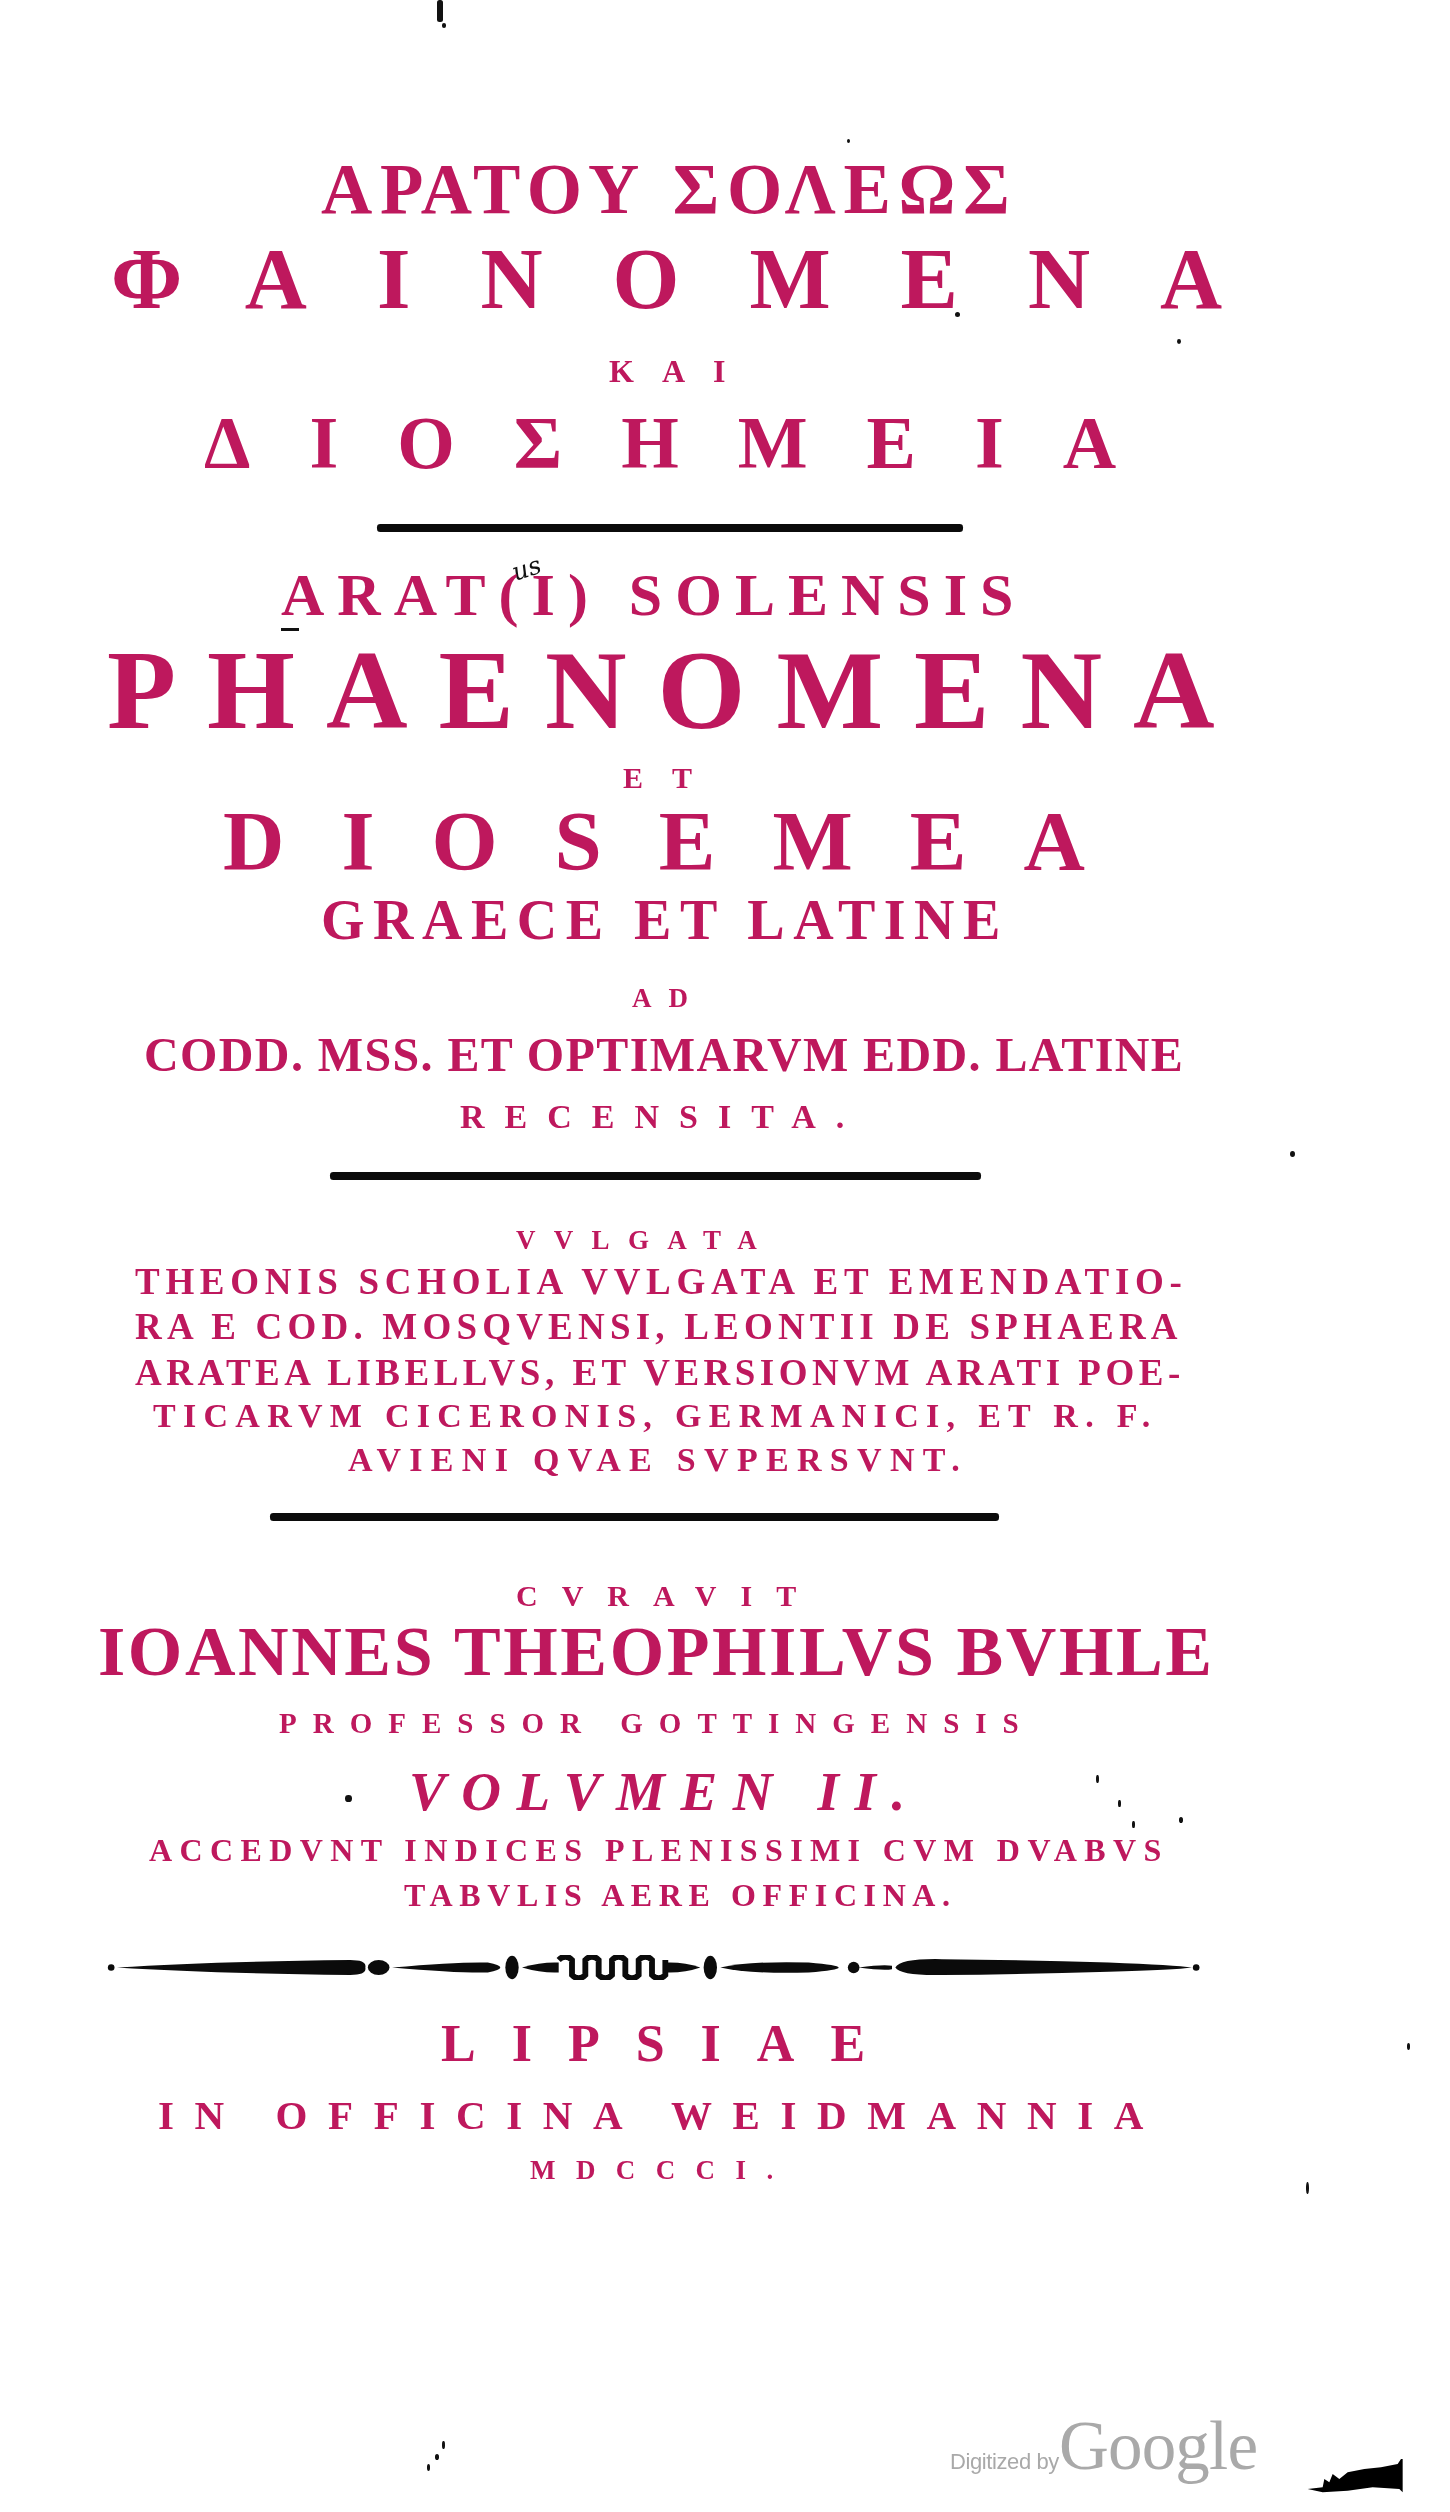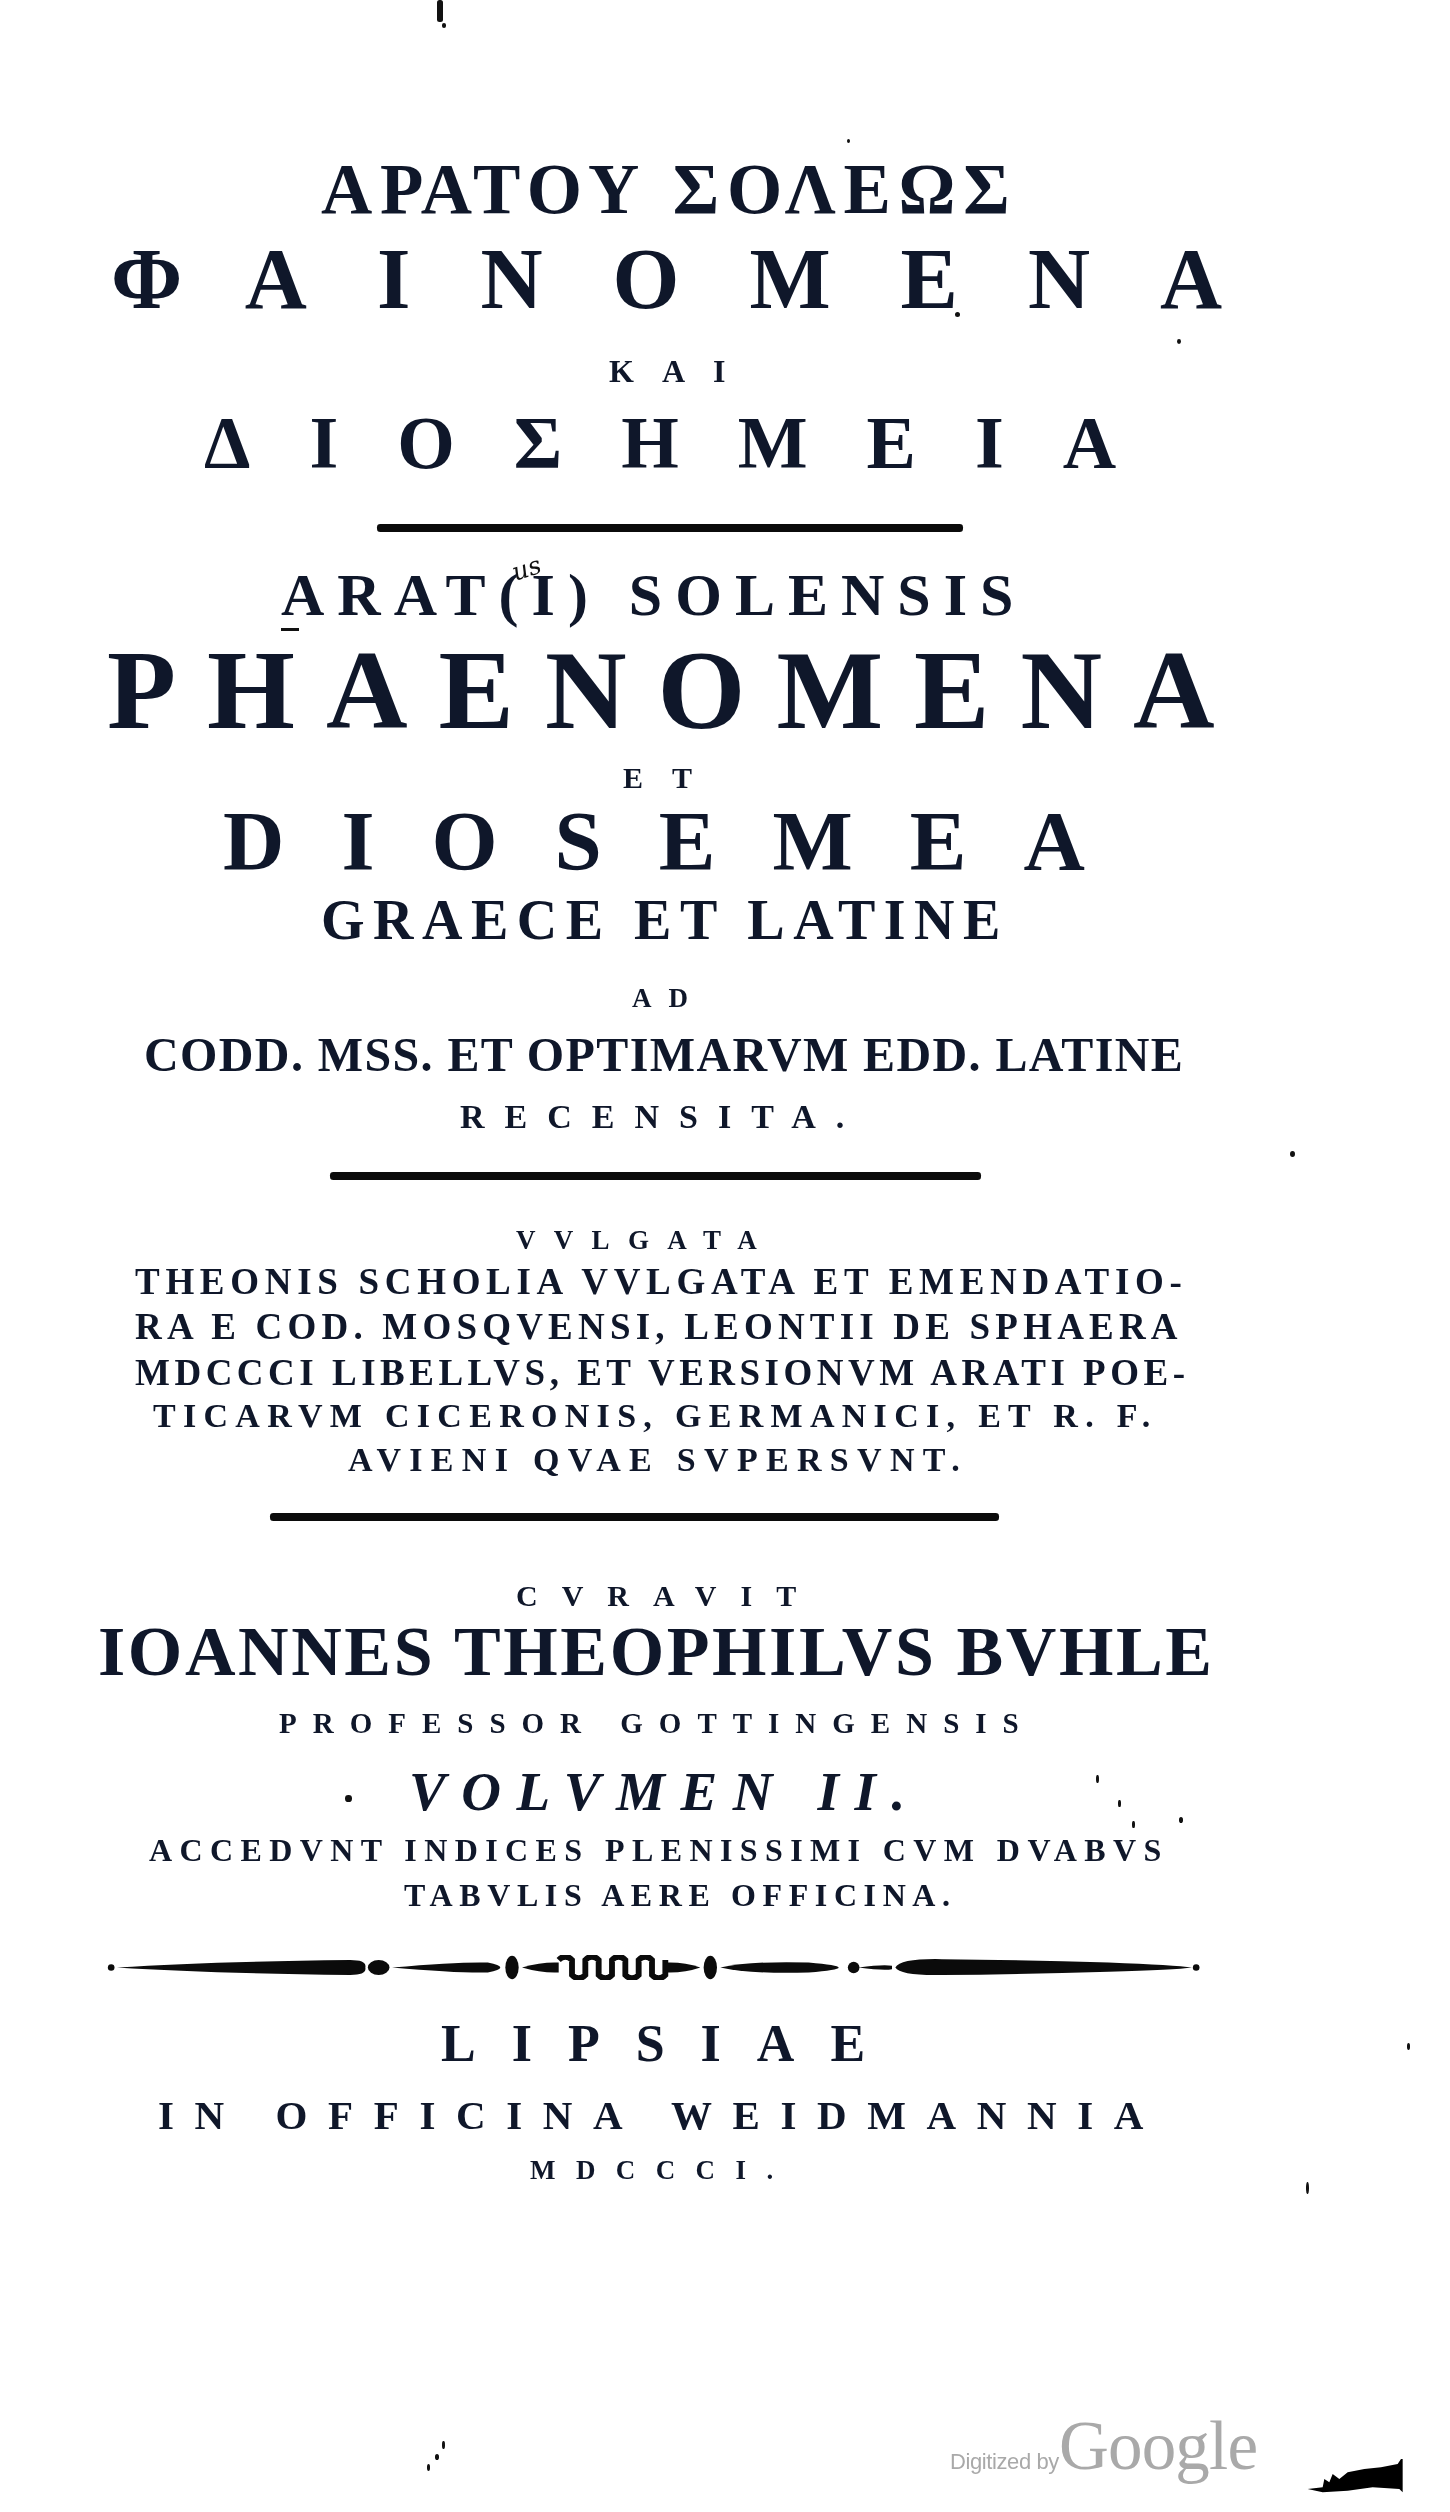--- a/index.html
+++ b/index.html
@@ -1,21 +1,21 @@
 <!DOCTYPE html>
 <html style="font-size:13.4px"><head>
 <meta charset="utf-8">
 <style>
   html, body { margin: 0; padding: 0; background: #ffffff; }
   body { width: 1450px; height: 2512px; position: relative; overflow: hidden; }
   .page { position: absolute; left: 0; top: 0; width: 1450px; height: 2512px; background: #ffffff; }
   .line {
     position: absolute;
     white-space: nowrap;
-    color: #0f172a;
+    color: #be185d;
     font-family: "Liberation Serif", "DejaVu Serif", serif;
     font-weight: bold;
     line-height: 1;
     transform-origin: left top;
   }
   .italic { font-style: italic; }
   .rule { position: absolute; background: #0b0b0b; border-radius: 3.3px; }
   .speck { position: absolute; background: #111; border-radius: 50%; }
   .watermark {
     position: absolute; white-space: nowrap; color: #a9a9a9;
@@ -63,21 +63,21 @@
   <div class="line" style="font-size: 56px; left: 321px; top: 892px; letter-spacing: 8.5px; transform: scaleX(1.00001);">GRAECE ET LATINE</div>
   <div class="line" style="font-size: 27px; left: 632px; top: 985px; letter-spacing: 17px; transform: scaleX(1);">AD</div>
   <div class="line" style="font-size: 48px; left: 144px; top: 1031px; letter-spacing: 1.4px; transform: scaleX(1);">CODD. MSS. ET OPTIMARVM EDD. LATINE</div>
   <div class="line" style="font-size: 34px; left: 460px; top: 1100px; letter-spacing: 20px; transform: scaleX(1.00001);">RECENSITA.</div>
 
   <div class="rule" style="left:330px;top:1172px;width:651px;height:7.5px;"></div>
 
   <div class="line" style="font-size: 27px; left: 516px; top: 1227px; letter-spacing: 18.3px; transform: scaleX(1);">VVLGATA</div>
   <div class="line" style="font-size: 37px; left: 135px; top: 1263px; letter-spacing: 5.7px; transform: scaleX(1.00001);">THEONIS SCHOLIA VVLGATA ET EMENDATIO-</div>
   <div class="line" style="font-size: 37px; left: 135px; top: 1308px; letter-spacing: 5.2px; transform: scaleX(0.999997);">RA E COD. MOSQVENSI, LEONTII DE SPHAERA</div>
-  <div class="line" style="font-size: 37px; left: 135px; top: 1354px; letter-spacing: 4.5px; transform: scaleX(1.00001);">MDCCCI LIBELLVS, ET VERSIONVM ARATI POE-</div>
+  <div class="line" style="font-size: 37px; left: 135px; top: 1354px; letter-spacing: 4.5px; transform: scaleX(1.00001);">ARATEA LIBELLVS, ET VERSIONVM ARATI POE-</div>
   <div class="line" style="font-size: 34px; left: 153px; top: 1399px; letter-spacing: 7.3px; transform: scaleX(1.00001);">TICARVM CICERONIS, GERMANICI, ET R. F.</div>
   <div class="line" style="font-size: 34px; left: 348px; top: 1443px; letter-spacing: 8.3px; transform: scaleX(0.999994);">AVIENI QVAE SVPERSVNT.</div>
 
   <div class="rule" style="left:270px;top:1513px;width:729px;height:7.5px;"></div>
 
   <div class="line" style="font-size: 30px; left: 516px; top: 1581px; letter-spacing: 24px; transform: scaleX(1.00004);">CVRAVIT</div>
   <div class="line" style="font-size: 70px; left: 98px; top: 1617px; letter-spacing: 2.6px; transform: scaleX(0.999996);">IOANNES THEOPHILVS BVHLE</div>
   <div class="line" style="font-size: 29px; left: 279px; top: 1709px; letter-spacing: 16px; transform: scaleX(0.999995);">PROFESSOR GOTTINGENSIS</div>
 
   <div class="line" style="font-size: 32px; left: 149px; top: 1834px; letter-spacing: 7.4px; transform: scaleX(1.00001);">ACCEDVNT INDICES PLENISSIMI CVM DVABVS</div>

